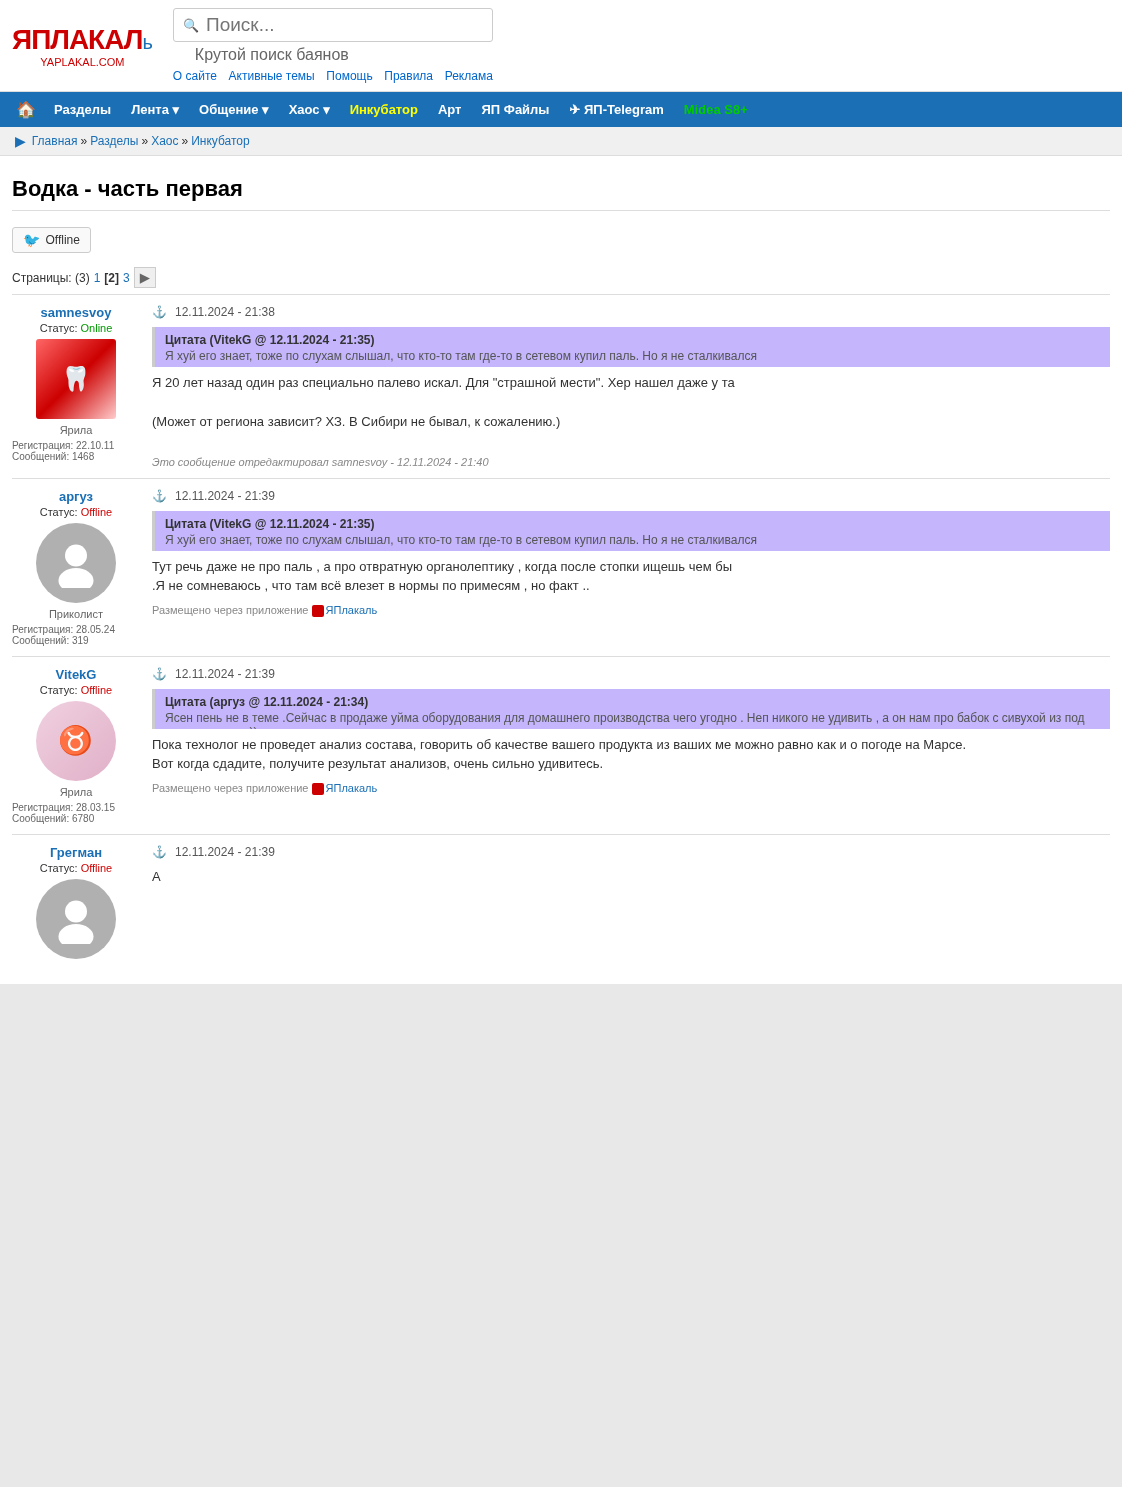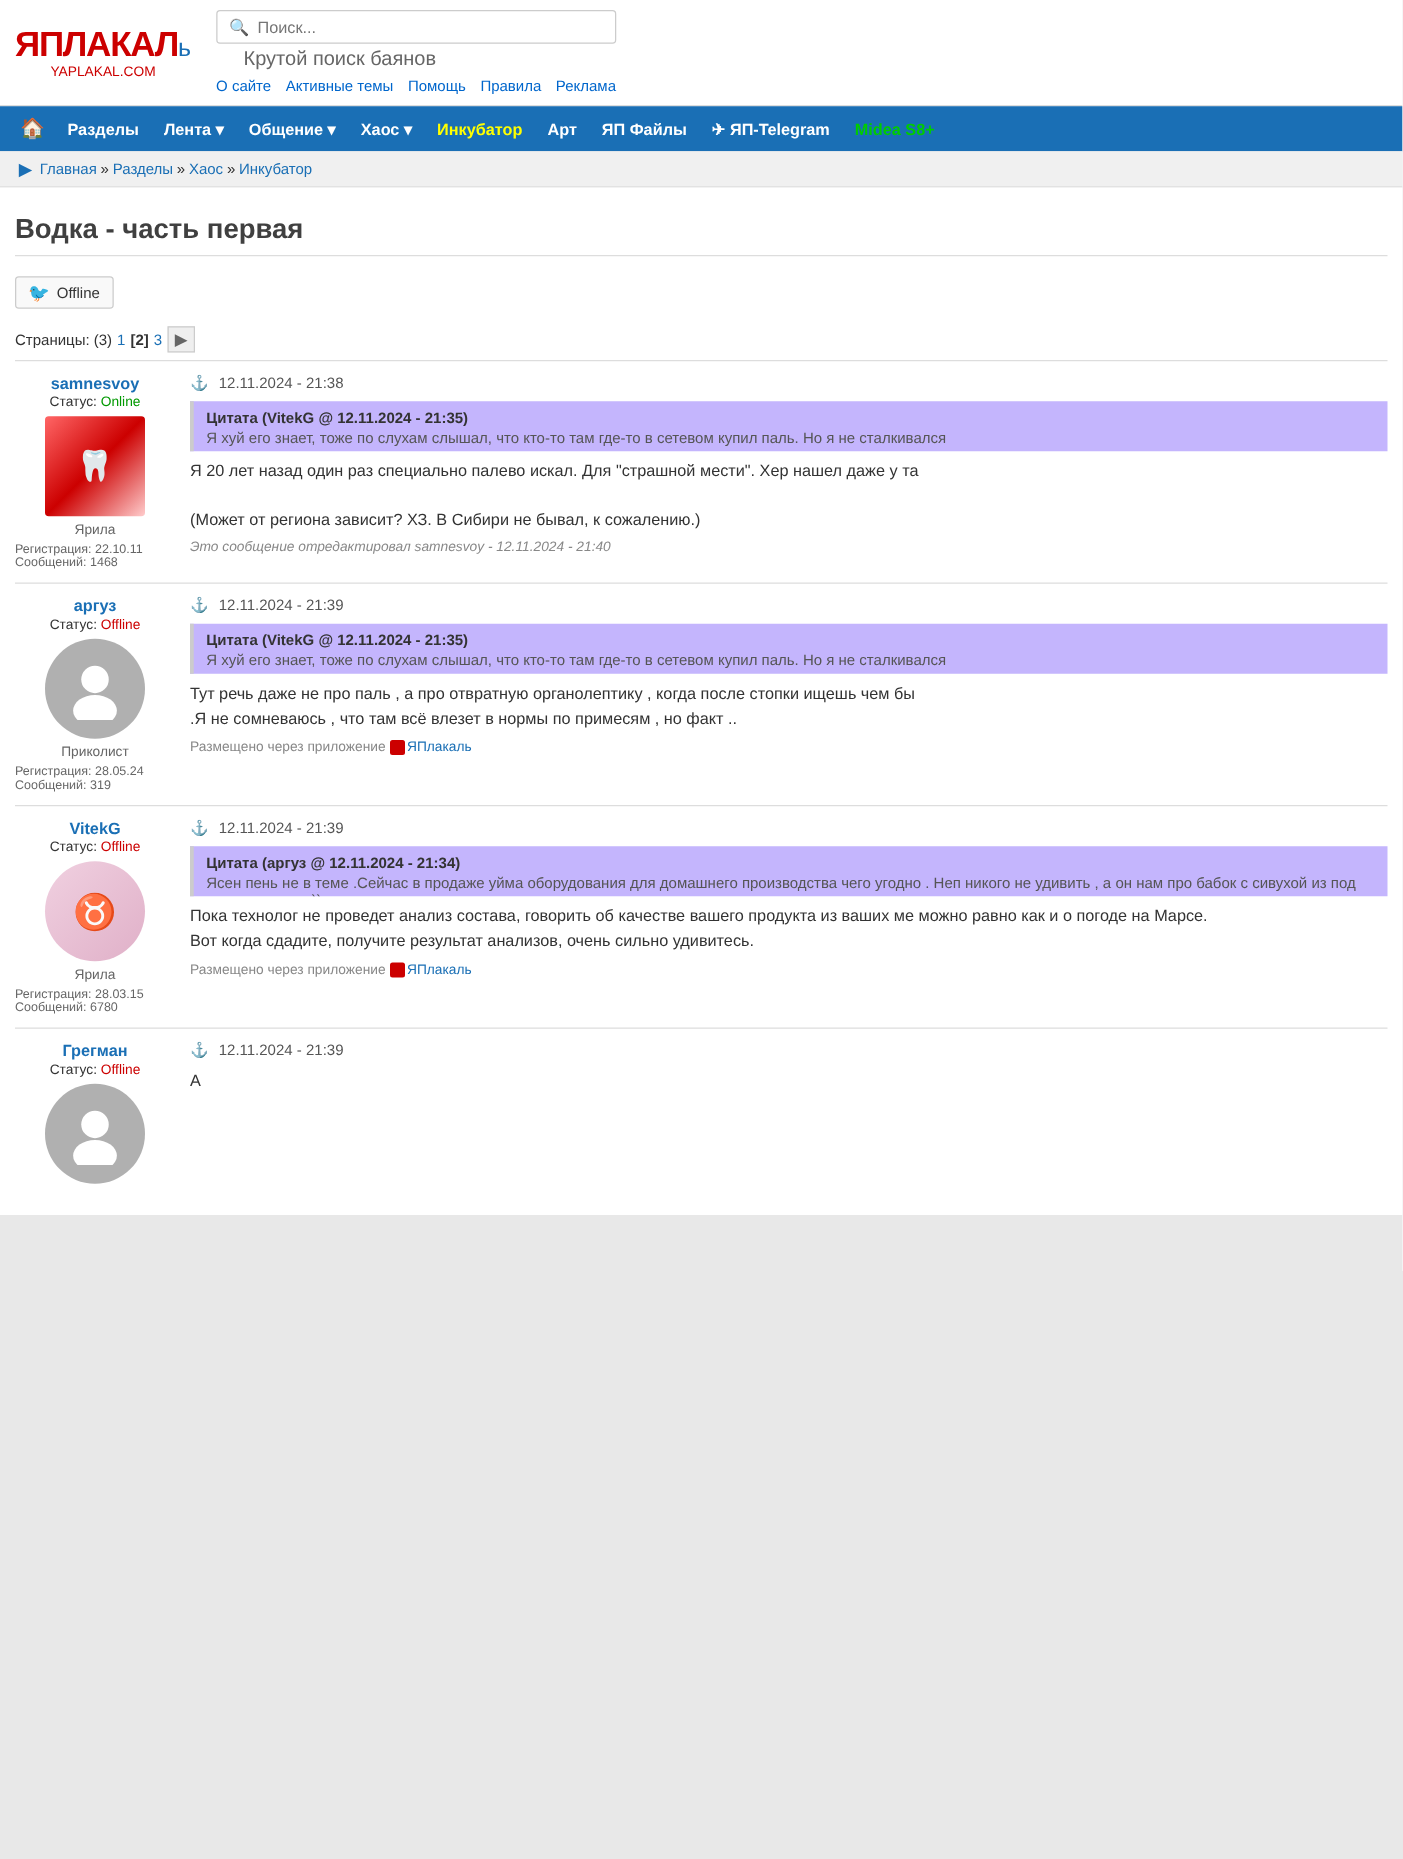--- a/index.html
+++ b/index.html
@@ -5,41 +5,41 @@
     * { box-sizing: border-box; margin: 0; padding: 0; }
     body { font-family: Arial, sans-serif; font-size: 13px; background: #e8e8e8; color: #333; }
 
     
     .site-header { background: #fff; padding: 8px 12px; display: flex; align-items: center; border-bottom: 1px solid #ddd; }
     .logo-area { display: flex; align-items: center; margin-right: 20px; }
     .logo-text { font-size: 28px; font-weight: 900; color: #cc0000; font-family: 'Arial Black', sans-serif; letter-spacing: -1px; }
     .logo-sub { font-size: 11px; color: #cc0000; text-align: center; display: block; }
     .logo-drop { color: #1a6fb5; font-size: 20px; }
     .search-box { border: 1px solid #ccc; border-radius: 3px; padding: 5px 10px; width: 320px; font-size: 13px; color: #888; display: flex; align-items: center; gap: 6px; }
-    .search-box input { border: none; outline: none; color: #404040; font-size: 13px; width: 280px; }
+    .search-box input { border: none; outline: none; color: #404040; font-size: 19px; width: 280px; }
     .tagline { font-size: 16px; color: #666; margin-top: 4px; padding-left: 22px; }
     .nav-links { margin-top: 4px; }
     .nav-links a { font-size: 12px; color: #0066cc; text-decoration: none; margin-right: 8px; }
 
     
     .top-nav { background: #1a6fb5; display: flex; align-items: center; padding: 0 8px; }
     .top-nav .home-icon { color: white; font-size: 16px; padding: 8px; }
     .nav-item { color: white; padding: 10px 10px; font-size: 13px; font-weight: bold; text-decoration: none; display: inline-block; cursor: pointer; }
     .nav-item.active, .nav-item.incubator { color: #ffff00; }
     .nav-item.midea { color: #00cc00; font-weight: bold; text-align: right; }
 
     
     .breadcrumb-bar { background: #f0f0f0; padding: 6px 12px; border-bottom: 1px solid #ddd; display: flex; align-items: center; }
     .breadcrumb-bar .arrow { color: #1a6fb5; margin-right: 6px; font-size: 14px; }
     .breadcrumb-bar a { color: #1a6fb5; text-decoration: none; font-size: 12px; }
     .breadcrumb-bar span { color: #333; font-size: 12px; margin: 0 3px; }
 
     
     .content { background: #fff; margin: 0; padding: 10px 12px; }
-    .page-title { font-size: 22px; font-weight: bold; color: #404040; padding: 10px 0 8px 0; border-bottom: 1px solid #ddd; }
+    .page-title { font-size: 22px; font-weight: bold; color: #000000; padding: 10px 0 8px 0; border-bottom: 1px solid #ddd; }
 
     
     .twitter-btn { display: inline-flex; align-items: center; gap: 5px; border: 1px solid #ccc; border-radius: 3px; padding: 4px 10px; margin: 8px 0; cursor: pointer; background: #f9f9f9; font-size: 12px; color: #333; }
     .twitter-icon { color: #1da1f2; font-size: 14px; }
 
     
     .pagination { display: flex; align-items: center; gap: 4px; margin: 6px 0; font-size: 12px; }
     .pagination a { color: #1a6fb5; text-decoration: none; }
     .pagination .current { font-weight: bold; }
     .pagination .nav-btn { border: 1px solid #ccc; padding: 2px 5px; color: #666; cursor: pointer; }
@@ -60,21 +60,21 @@
     .post-header { display: flex; align-items: center; gap: 8px; margin-bottom: 8px; }
     .post-date { color: #555; font-size: 12px; text-align: center; }
     .anchor-icon { color: #888; font-size: 12px; }
 
     .quote-block { border-left: 3px solid #ccc; background: #c4b5fd; padding: 6px 10px; margin: 6px 0; font-size: 12px; color: #555; overflow: hidden; max-height: 40px; }
     .quote-title { font-weight: bold; color: #333; font-size: 12px; margin-bottom: 2px; }
 
     .post-text { font-size: 13px; line-height: 1.5; margin: 6px 0; }
     .post-footer { font-size: 11px; color: #888; margin-top: 8px; }
     .post-footer a { color: #1a6fb5; text-decoration: none; }
-    .edit-note { font-size: 11px; color: #888; font-style: italic; margin-top: 6px; }
+    .edit-note { font-size: 11px; color: #888; font-style: italic; margin-top: 24px; }
 
     
     .avatar-img-teeth { background: linear-gradient(135deg, #ff6666 0%, #cc0000 50%, #ffcccc 100%); border-radius: 3px; width: 80px; height: 80px; margin: 5px auto; display: flex; align-items: center; justify-content: center; font-size: 24px; }
     .avatar-img-bull { background: linear-gradient(135deg, #f0d0e0 0%, #e0b0c8 100%); border-radius: 50%; width: 80px; height: 80px; margin: 5px auto; display: flex; align-items: center; justify-content: center; font-size: 28px; color: #333; }
   </style>
 </head>
 <body>
 
 <div class="site-header">
   <div class="logo-area">

